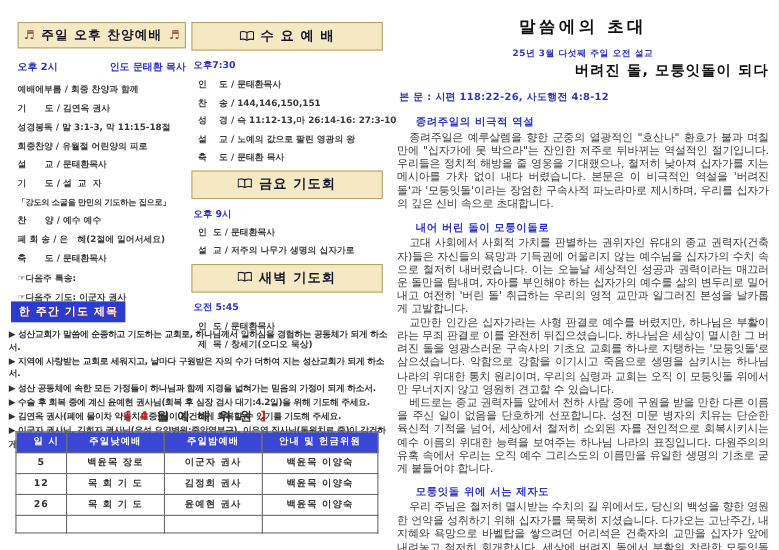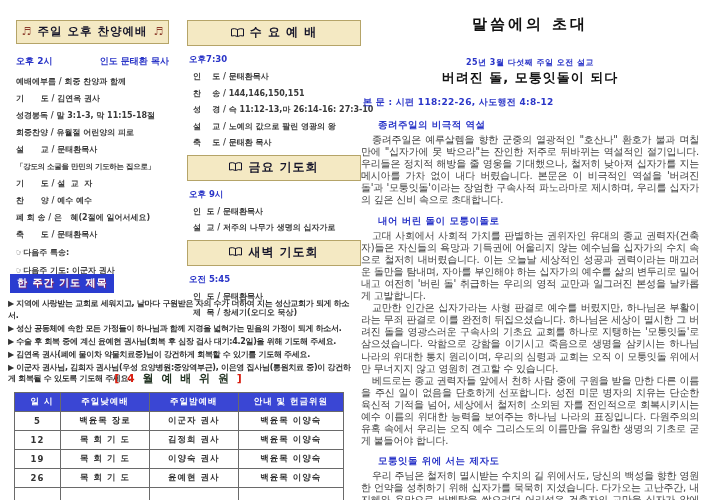--- a/index.html
+++ b/index.html
@@ -22,21 +22,21 @@
   .col-left { position:absolute; left:16px; top:20px; width:153px; }
   .col-left .sec-header { font-size:11.5px; }
   .time-row { display:flex; justify-content:space-between; margin:11px 0 9px 0; }
   .blue { color:#2a35c8; font-weight:bold; }
   .time-row span { font-size:9px; }
   .order-line { font-size:8px; font-weight:bold; color:#3a3a3a; white-space:pre; line-height:10px; margin-bottom:7px; }
   .order-line.quote { font-size:7.5px; letter-spacing:-0.3px; }
   .note-line { font-size:8px; font-weight:bold; color:#3a3a3a; white-space:pre; margin-bottom:7px; }
 
   
-  .col-mid { position:absolute; left:187px; top:20px; width:174px; }
+  .col-mid { position:absolute; left:174px; top:20px; width:174px; }
   .col-mid .sec-header { margin-bottom:8px; }
   .mid-time { font-size:8.5px; margin:2px 0 6px 2px; }
   .col-mid .order-line { margin-left:6px; margin-bottom:6.5px; }
   .mid-sec { margin-bottom:6px; }
 
   
   .prayer { position:absolute; left:8px; top:271px; width:346px; }
   .prayer-badge {
     display:inline-block; background:#2a3cd0; color:#ffffff; font-weight:bold;
     font-size:10px; padding:2px 7px 3px 7px; letter-spacing:1px;
@@ -55,23 +55,23 @@
   }
   table.roster td {
     border:1px solid #6a6a6a; font-size:8.5px; font-weight:bold; color:#333;
     text-align:center; padding:3px 2px; height:16px; letter-spacing:1px;
   }
   table.roster .c0 { width:14%;padding-left:11px; } table.roster .c1 { width:27%; }
   table.roster .c2 { width:27%; } table.roster .c3 { width:32%; }
 
   
   .col-right { position:absolute; left:361px; top:15px; width:338px; }
-  .sermon-title { text-align:center; font-weight:bold; font-size:15px; color:#111; letter-spacing:3px; margin-bottom:23px; }
+  .sermon-title { text-align:center; font-weight:bold; font-size:15px; color:#111; letter-spacing:3px; margin-bottom:9px; }
   .sermon-sub { text-align:center; font-weight:bold; font-size:8px; color:#2a35c8; letter-spacing:0.5px; margin-bottom:1px; }
-  .sermon-head { text-align:center; font-weight:bold; font-size:13px; color:#111; letter-spacing:1px; margin-bottom:9px; }
+  .sermon-head { text-align:right; font-weight:bold; font-size:13px; color:#111; letter-spacing:1px; margin-bottom:9px; }
   .scripture { font-size:9px; font-weight:bold; color:#2a35c8; margin:0 0 10px 2px; letter-spacing:0.3px; }
   .sermon-sec { margin-bottom:8px; }
   .sermon-sec h4 { font-size:9.5px; color:#2a35c8; font-weight:bold; margin:0 0 2px 17px; letter-spacing:0.5px; }
   .sermon-sec p {
     font-size:10px; font-weight:normal; color:#3d3d3d; line-height:12.1px;
     text-align:justify; text-indent:11px; letter-spacing:-0.2px;
   }
 </style>
 </head>
 <body>
@@ -86,22 +86,22 @@
     </div>
     <div class="time-row">
       <span class="blue">오후 2시</span>
       <span class="blue">인도 문태환 목사</span>
     </div>
     <div class="order-line">예배에부름 / 회중 찬양과 함께</div>
     <div class="order-line">기      도 / 김연옥 권사</div>
     <div class="order-line">성경봉독 / 말 3:1-3, 막 11:15-18절</div>
     <div class="order-line">회중찬양 / 유월절 어린양의 피로</div>
     <div class="order-line">설      교 / 문태환목사</div>
+    <div class="order-line">기      도 / 설  교  자</div>
     <div class="order-line quote">「강도의 소굴을 만민의 기도하는 집으로」</div>
-    <div class="order-line">기      도 / 설  교  자</div>
     <div class="order-line">찬      양 / 예수 예수</div>
     <div class="order-line">폐 회 송 / 은   혜(2절에 일어서세요)</div>
     <div class="order-line">축      도 / 문태환목사</div>
     <div class="note-line">☞다음주 특송:</div>
     <div class="note-line">☞다음주 기도: 이군자 권사</div>
   </div>
 
   <div class="col-mid">
 
     <div class="mid-sec">
@@ -143,20 +143,21 @@
       </div>
       <div class="mid-time blue">오전 5:45</div>
       <div class="order-line">인  도 / 문태환목사</div>
       <div class="order-line">제  목 / 창세기(오디오 묵상)</div>
     </div>
 
   </div>
 
   <div class="prayer">
     <div class="prayer-badge">한 주간 기도 제목</div>
+    <div class="prayer-item">▶ 성산교회가 말씀에 순종하고 기도하는 교회로, 하나님께서 일하심을 경험하는 공동체가 되게 하소서.</div>
     <div class="prayer-item">▶ 지역에 사랑받는 교회로 세워지고, 날마다 구원받은 자의 수가 더하여 지는 성산교회가 되게 하소서.</div>
     <div class="prayer-item">▶ 성산 공동체에 속한 모든 가정들이 하나님과 함께 지경을 넓혀가는 믿음의 가정이 되게 하소서.</div>
     <div class="prayer-item">▶ 수술 후 회복 중에 계신 윤예현 권사님(회복 후 심장 검사 대기:4.2일)을 위해 기도해 주세요.</div>
     <div class="prayer-item">▶ 김연옥 권사(폐에 물이차 약물치료중)님이 강건하게 회복할 수 있기를 기도해 주세요.</div>
     <div class="prayer-item">▶ 이군자 권사님, 김희자 권사님(우성 요양병원:중앙역부근), 이은영 집사님(통원치료 중)이 강건하게 회복될 수 있도록 기도해 주세요.</div>
   </div>
 
   <div class="committee">
     <div class="committee-title">
       <span class="red">[</span>
@@ -180,26 +181,20 @@
           <td>이군자 권사</td>
           <td>백윤목 이양숙</td>
         </tr>
         <tr>
           <td>12</td>
           <td>목 회 기 도</td>
           <td>김정희 권사</td>
           <td>백윤목 이양숙</td>
         </tr>
         <tr>
-          <td>19</td>
-          <td>목 회 기 도</td>
-          <td>이양숙 권사</td>
-          <td>백윤목 이양숙</td>
-        </tr>
-        <tr>
           <td>26</td>
           <td>목 회 기 도</td>
           <td>윤예현 권사</td>
           <td>백윤목 이양숙</td>
         </tr>
         <tr>
           <td></td>
           <td></td>
           <td></td>
           <td></td>

